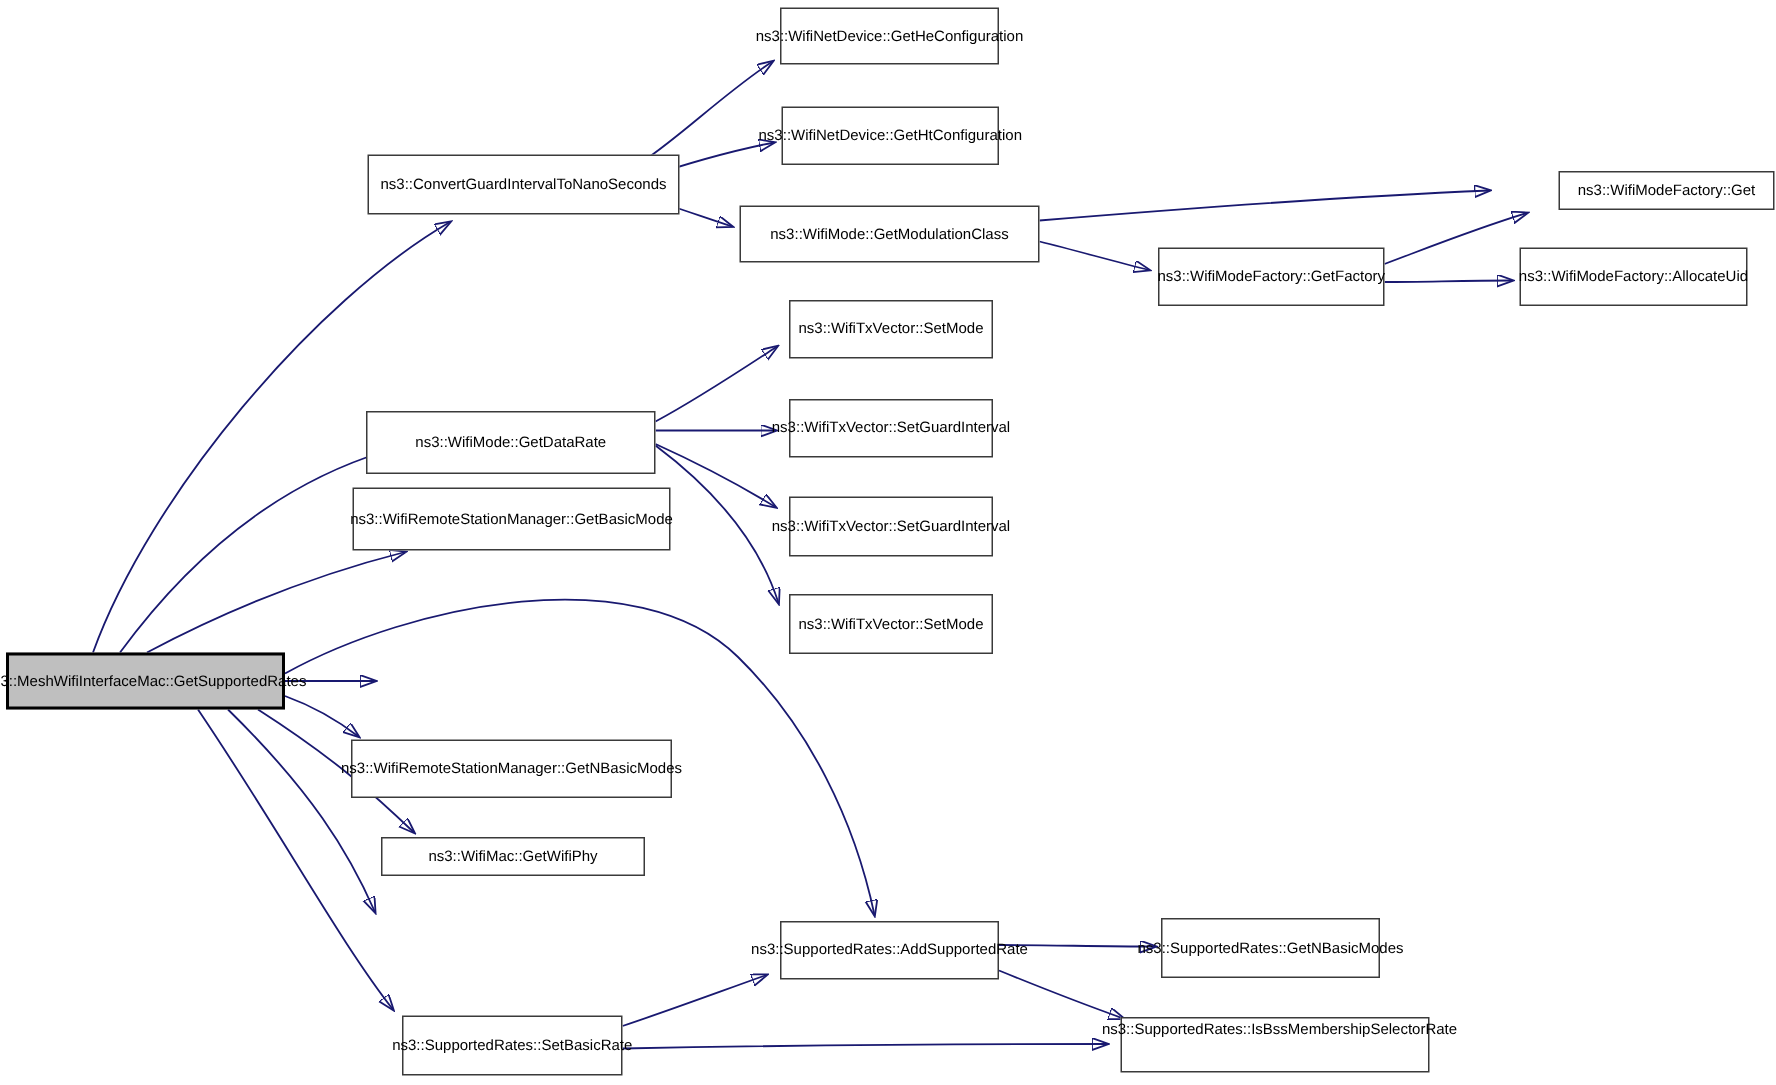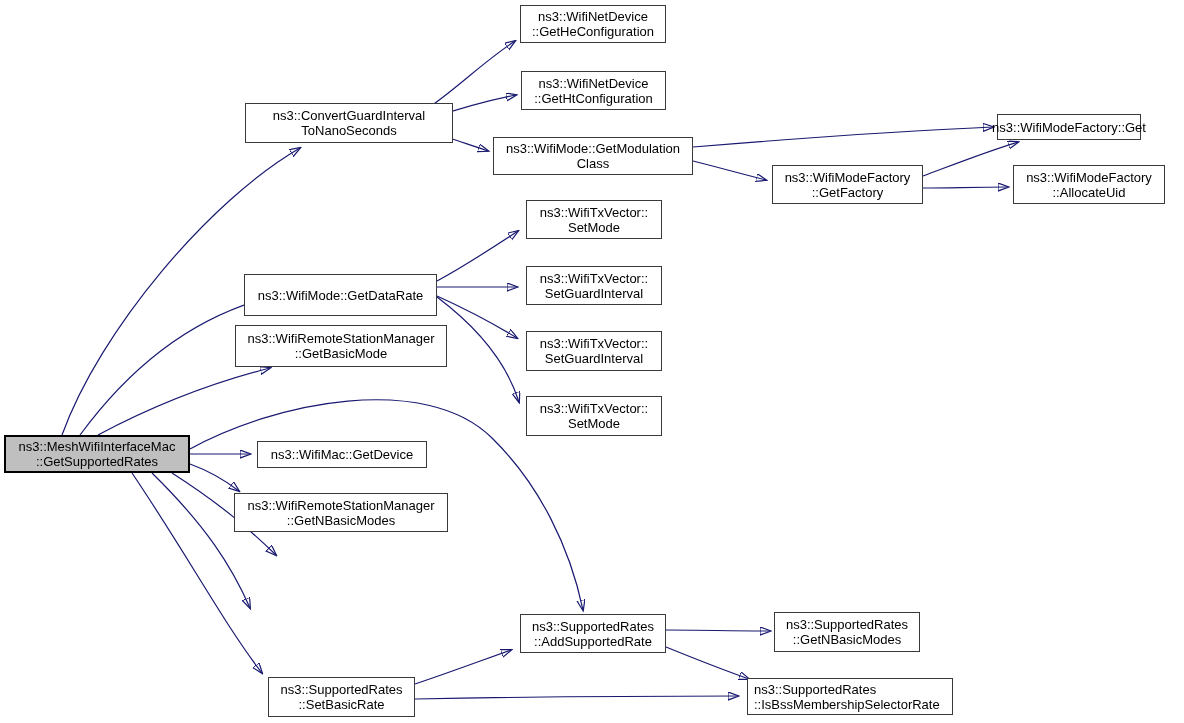--- a/index.html
+++ b/index.html
@@ -11,24 +11,24 @@
     overflow:hidden;
   }
   #edge-layer{position:absolute;left:0;top:0;width:1184px;height:723px;}
   #edge-layer path{fill:none;stroke:#191970;stroke-width:1.2px;}
   .node{
     position:absolute;
     box-sizing:border-box;
     border:1px solid #3a3a3a;
     background:#ffffff;
     color:#000000;
-    font-size:13px;
+    font-size:10px;
     line-height:15px;
     display:flex;
-    flex-direction:column;
+    flex-direction:row;
     justify-content:center;
     align-items:center;
     text-align:center;
     white-space:nowrap;
     cursor:pointer;
   }
   .node.highlight{
     background:#bfbfbf;
     border:2px solid #000000;
     cursor:default;
@@ -94,21 +94,21 @@
   <div class="node" style="left:521px;top:71px;width:145px;height:39px">
     <span>ns3::WifiNetDevice</span>
     <span>::GetHtConfiguration</span>
   </div>
 
   <div class="node" style="left:493px;top:137px;width:200px;height:38px">
     <span>ns3::WifiMode::GetModulation</span>
     <span>Class</span>
   </div>
 
-  <div class="node" style="left:997px;top:114px;width:144px;height:26px">
+  <div class="node" style="left:1039px;top:114px;width:144px;height:26px">
     <span>ns3::WifiModeFactory::Get</span>
   </div>
 
   <div class="node" style="left:772px;top:165px;width:151px;height:39px">
     <span>ns3::WifiModeFactory</span>
     <span>::GetFactory</span>
   </div>
 
   <div class="node" style="left:1013px;top:165px;width:152px;height:39px">
     <span>ns3::WifiModeFactory</span>
@@ -137,29 +137,29 @@
   <div class="node" style="left:526px;top:396px;width:136px;height:40px">
     <span>ns3::WifiTxVector::</span>
     <span>SetMode</span>
   </div>
 
   <div class="node" style="left:235px;top:325px;width:212px;height:42px">
     <span>ns3::WifiRemoteStationManager</span>
     <span>::GetBasicMode</span>
   </div>
 
-  <div class="node" style="left:257px;top:441px;width:170px;height:27px">
-    <span>ns3::WifiMac::GetDevice</span>
-  </div>
 
   <div class="node" style="left:234px;top:493px;width:214px;height:39px">
     <span>ns3::WifiRemoteStationManager</span>
     <span>::GetNBasicModes</span>
   </div>
 
+  <div class="node" style="left:254px;top:558px;width:176px;height:26px">
+    <span>ns3::WifiMac::GetWifiPhy</span>
+  </div>
 
 
   <div class="node" style="left:268px;top:677px;width:147px;height:40px">
     <span>ns3::SupportedRates</span>
     <span>::SetBasicRate</span>
   </div>
 
   <div class="node" style="left:520px;top:614px;width:146px;height:39px">
     <span>ns3::SupportedRates</span>
     <span>::AddSupportedRate</span>

